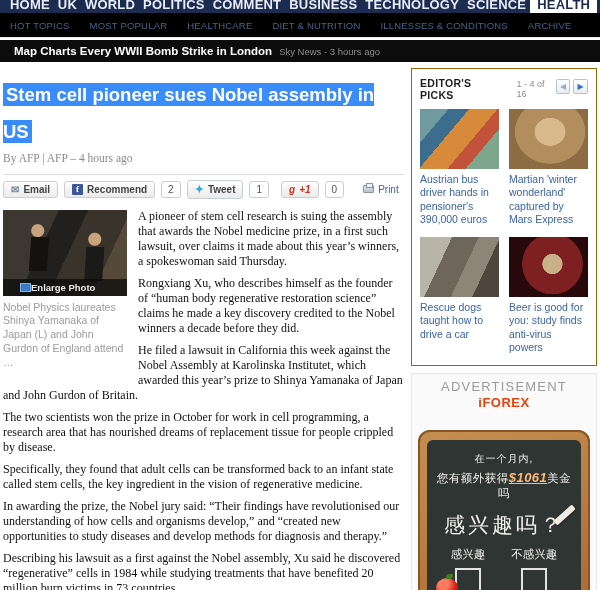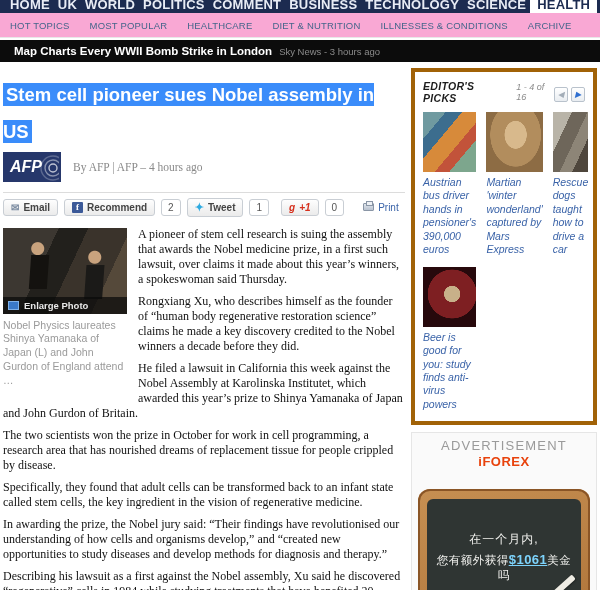--- a/index.html
+++ b/index.html
@@ -7,21 +7,21 @@
     font-family:"Liberation Sans", sans-serif; }
 
   
   .topnav { height:13px; background:#1c2b50; display:flex; align-items:flex-end;
     justify-content:space-between; padding:0 6px; }
   .topnav .nav-item { color:#e8ecf5; font-size:13px; font-weight:bold; letter-spacing:.2px;
     padding:2px 4px 1px; white-space:nowrap; cursor:pointer;text-align:right; }
   .topnav .nav-item.active { background:#fff; color:#1c2b50; padding:2px 7px 1px; }
 
   
-  .subnav { height:25px; background:#f9a8d4; display:flex; align-items:center; gap:20px;
+  .subnav { height:25px; background:#000000; display:flex; align-items:center; gap:20px;
     padding:0 10px; border-bottom:1px solid #e8e8e8; }
   .subnav .subnav-item { color:#44658a; font-size:9.5px; letter-spacing:.2px; cursor:pointer; }
 
   
   .devbar { height:22px; background:#0c0c0c; display:flex; align-items:center; margin-top:2px; }
   .dev-label { background:#2e7cd6; color:#fff; font-size:10.5px; font-weight:bold;
     height:100%; display:flex; align-items:center; padding:0 16px; letter-spacing:.3px; }
   .dev-headline { color:#fff; font-size:11.5px; font-weight:bold; margin-left:14px; }
   .dev-source { color:#8b8b8b; font-size:9.5px; margin-left:7px; }
 
@@ -68,60 +68,60 @@
   figure.photo-fig { float:left; width:124px; margin:1px 11px 3px 0; }
   .photo { width:124px; height:86px; position:relative; cursor:pointer;
     background:
       radial-gradient(circle at 28% 24%, #c9a37e 0 6px, rgba(0,0,0,0) 7px),
       radial-gradient(circle at 74% 34%, #c9a37e 0 6px, rgba(0,0,0,0) 7px),
       linear-gradient(115deg, #3c3731 0 34%, #22201c 34% 52%, #3a332b 52% 78%, #55493a 78%);
   }
   .photo::after { content:""; position:absolute; left:22%; top:32%; width:18px; height:34px;
     background:#14120f; transform:skewX(-4deg); box-shadow:56px 10px 0 #1b1a18; }
   .enlarge { position:absolute; left:0; right:0; bottom:0; background:rgba(10,10,10,.72);
-    color:#e8e8e8; font-size:9.5px; font-weight:bold; padding:3px 5px; display:flex;
-    align-items:center; gap:5px; z-index:2; }
+    color:#e8e8e8; font-size:9.5px; font-weight:bold; padding:3px 17px; display:flex;
+    align-items:center; z-index:2; }
   .enlarge-ic { width:11px; height:9px; background:#3a79c8; border:1px solid #7fb1e8;
     display:inline-block; }
   figcaption { font-size:10.5px; color:#9a9a9a; line-height:1.32; margin-top:5px; }
 
   
-  .panel { border:4px solid #a16207; background:#fff; padding:8px 8px 10px; margin-bottom:7px;font-style:italic; }
+  .panel { border:1px solid #a16207; background:#fff; padding:8px 8px 10px; margin-bottom:7px; }
   .panel-header { display:flex; justify-content:space-between; align-items:center; margin-bottom:8px; }
   .panel-title { font-size:10.5px; font-weight:bold; color:#1d1d1d; letter-spacing:.3px;
     display:flex; align-items:center; gap:5px; }
-  .pagination { display:flex; align-items:flex-end; gap:3px;margin-left:20px; }
+  .pagination { display:flex; align-items:flex-start; gap:3px;margin-left:20px; }
   .pg-text { font-size:9px; color:#8a8a8a; margin-right:2px; }
   .pg-btn { width:17px; height:15px; border:1px solid #b9c2cc; border-radius:2px;
     background:linear-gradient(#fff,#e9edf1); display:inline-flex; align-items:center;
     justify-content:center; font-size:8px; cursor:pointer; }
   .pg-prev { color:#a3adb8; }
   .pg-next { color:#2f6fd0; }
 
-  .picks-grid { display:grid; grid-template-columns:1fr 1fr 1fr; gap:10px 10px; }
+  .picks-grid { display:grid; grid-template-columns:1fr 1fr; gap:10px 10px; }
   .pick { cursor:pointer; }
   .thumb { width:100%; height:60px; }
   .cap { font-size:10.5px; color:#3a63a8; line-height:1.28; margin-top:4px; }
   .thumb-euros { background:linear-gradient(130deg,#6f9aa0 0 22%,#3c6d8e 22% 38%,#d78a3a 38% 60%,#c2533a 60% 74%,#7da68d 74%); }
   .thumb-mars  { background:radial-gradient(ellipse at 52% 38%, #d8b98c 0 26%, #b28d5d 27% 60%, #8d6c44 61%); }
   .thumb-dog   { background:linear-gradient(115deg,#b9b4a8 0 30%,#6e665a 30% 55%,#8d8577 55% 75%,#4e463c 75%); }
   .thumb-beer  { background:radial-gradient(circle at 55% 45%, #c8b089 0 18%, #7e1f22 19% 55%, #27090c 56%); }
 
   
   .ad-section { text-align:center; margin-bottom:7px; border:1px solid #e6e6e6;
     background:#fafafa; padding:5px 6px 8px; }
   .ad-label { font-size:13px; color:#9a9a9a; letter-spacing:1.2px; }
   .iforex { font-size:13px; font-weight:bold; color:#e8420c; letter-spacing:.5px; margin:1px 0 20px; }
   .board-frame { background:linear-gradient(160deg,#c68f52,#a76b31); border-radius:12px;
     padding:10px 9px; box-shadow:inset 0 0 0 2px #8a5526; }
   .board { background:#2f3533; border-radius:6px; padding:12px 6px 10px; color:#f1f1ee;
     position:relative; }
-  .ad-line1 { font-size:12px; letter-spacing:1px;margin-top:20px; }
+  .ad-line1 { font-size:10px; letter-spacing:1px; }
   .ad-line2 { font-size:11.5px; margin-top:4px; letter-spacing:.5px; }
-  .ad-amount { color:#7dd3fc; font-weight:bold; text-decoration:underline; font-size:13px; }
+  .ad-amount { color:#fdba74; font-weight:bold; text-decoration:underline; font-size:13px;font-style:italic; }
   .ad-line3 { font-size:21px; letter-spacing:3px; margin:10px 0 8px; }
   .ad-opts { display:flex; justify-content:center; gap:26px; font-size:11.5px; }
   .ad-opt { cursor:pointer; }
   .chalkbox { width:26px; height:24px; border:2px solid #e3e3df; margin:6px auto 2px; }
   .apple { position:absolute; left:9px; bottom:6px; width:22px; height:20px; border-radius:50%;
     background:radial-gradient(circle at 34% 30%, #ff7a60 0 25%, #d42313 60%, #9c0f0c); }
   .apple::before { content:""; position:absolute; left:10px; top:-4px; width:7px; height:5px;
     background:#3f7d22; border-radius:60% 10% 60% 10%; }
   .chalk { position:absolute; right:4px; top:44%; width:25px; height:6px; background:#efece4;
     border-radius:2px; transform:rotate(-42deg); box-shadow:0 1px 2px rgba(0,0,0,.4); }
@@ -157,28 +157,20 @@
   <span class="dev-headline">Map Charts Every WWII Bomb Strike in London</span>
   <span class="dev-source">Sky News - 3 hours ago</span>
 </div>
 
 <div class="content">
 
   <div class="main">
     <h1 class="headline"><span>Stem cell pioneer sues Nobel assembly in US</span></h1>
 
     <div class="byline-row">
-      <div class="afp-logo">
-        <span>AFP</span>
-        <svg class="afp-arcs" width="26" height="26" viewBox="0 0 26 26">
-          <circle cx="20" cy="13" r="4" fill="none" stroke="#ffffff" stroke-opacity=".7" stroke-width="1.4"></circle>
-          <circle cx="20" cy="13" r="8" fill="none" stroke="#ffffff" stroke-opacity=".45" stroke-width="1.4"></circle>
-          <circle cx="20" cy="13" r="12" fill="none" stroke="#ffffff" stroke-opacity=".25" stroke-width="1.4"></circle>
-        </svg>
-      </div>
       <span class="byline">By AFP | AFP – 4 hours ago</span>
     </div>
 
     <hr class="rule">
 
     <div class="share-row">
       <span class="share-btn">
         <span class="ic-email">✉</span>
         <span>Email</span>
       </span>

